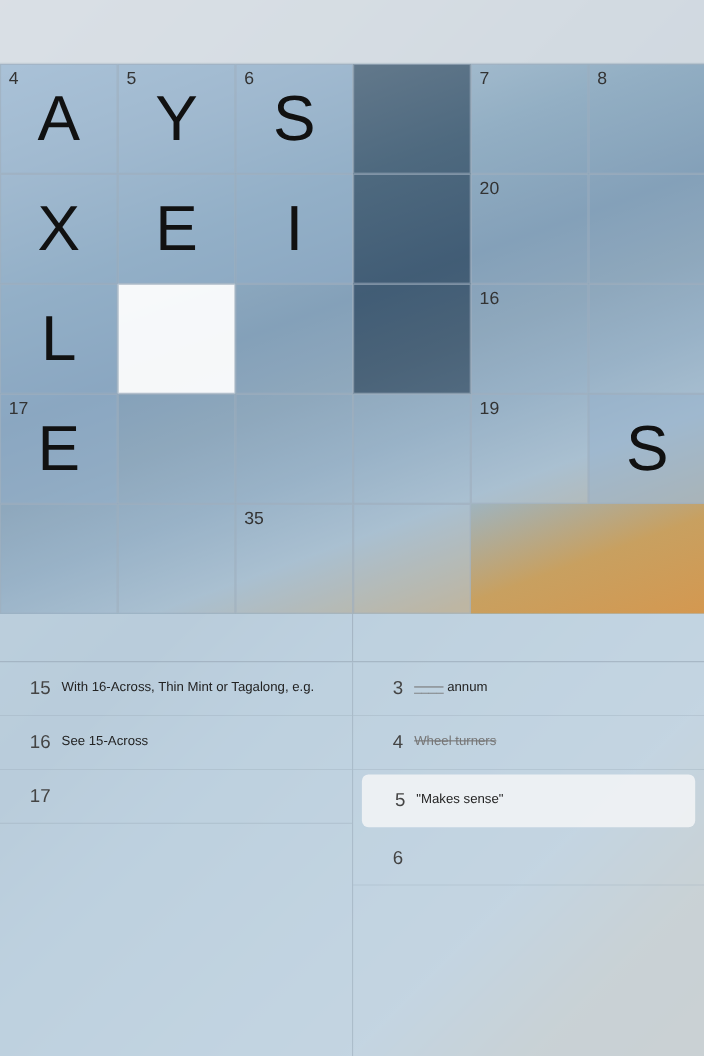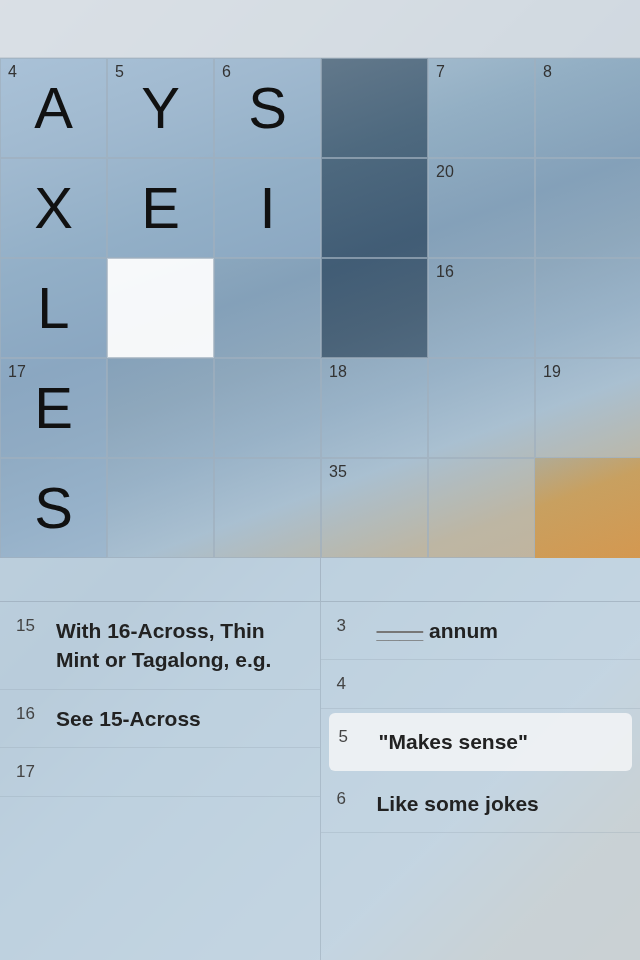--- a/index.html
+++ b/index.html
@@ -155,20 +155,21 @@
     }
 
     .clues-col-header:first-child {
       border-right: 1px solid rgba(150,165,180,0.6);
     }
 
     .clues-body {
       display: flex;
       flex: 1;
       overflow: hidden;
+      text-align: right;
     }
 
     .clues-col {
       flex: 1;
       overflow-y: auto;
       padding: 0;
     }
 
     .clues-col:first-child {
       border-right: 1px solid rgba(150,165,180,0.5);
@@ -192,24 +193,24 @@
 
     .clue-num {
       font-size: 17px;
       color: #444;
       min-width: 30px;
       margin-right: 10px;
       font-weight: 400;
     }
 
     .clue-text {
-      font-size: 21px;
+      font-size: 12px;
       color: #222;
       line-height: 1.4;
-      font-weight: 700;
+      font-weight: 400;
     }
 
     .clue-text.strikethrough {
       text-decoration: line-through;
       color: #777;
     }
   </style>
 </head>
 <body>
 
@@ -277,23 +278,20 @@
       <div class="cell normal">
         <span class="cell-number">16</span>
       </div>
       <div class="cell normal"></div>
       <div class="cell highlighted">
         <span class="cell-number">17</span>
         <span class="cell-letter">E</span>
       </div>
       <div class="cell normal"></div>
       <div class="cell normal"></div>
-      <div class="cell normal">
-        <span class="cell-number">18</span>
-      </div>
       <div class="cell normal"></div>
       <div class="cell normal">
         <span class="cell-number">19</span>
       </div>
       <div class="cell highlighted">
         <span class="cell-letter">S</span>
       </div>
       <div class="cell normal"></div>
       <div class="cell normal"></div>
       <div class="cell normal">
@@ -322,24 +320,24 @@
           <span class="clue-num">17</span>
         </div>
       </div>
     <div class="clues-col" id="down-col">
         <div class="clue-item">
           <span class="clue-num">3</span>
           <span class="clue-text"><span style="text-decoration:line-through;color:#777;">____</span> annum</span>
         </div>
         <div class="clue-item">
           <span class="clue-num">4</span>
+          <span class="clue-text strikethrough">Wheel turners</span>
         </div>
         <div class="clue-item selected">
           <span class="clue-num">5</span>
           <span class="clue-text">"Makes sense"</span>
         </div>
         <div class="clue-item">
           <span class="clue-num">6</span>
-          <span class="clue-text">Like some jokes</span>
         </div>
       </div>
   </div>
 </div>
 
 </body></html>

